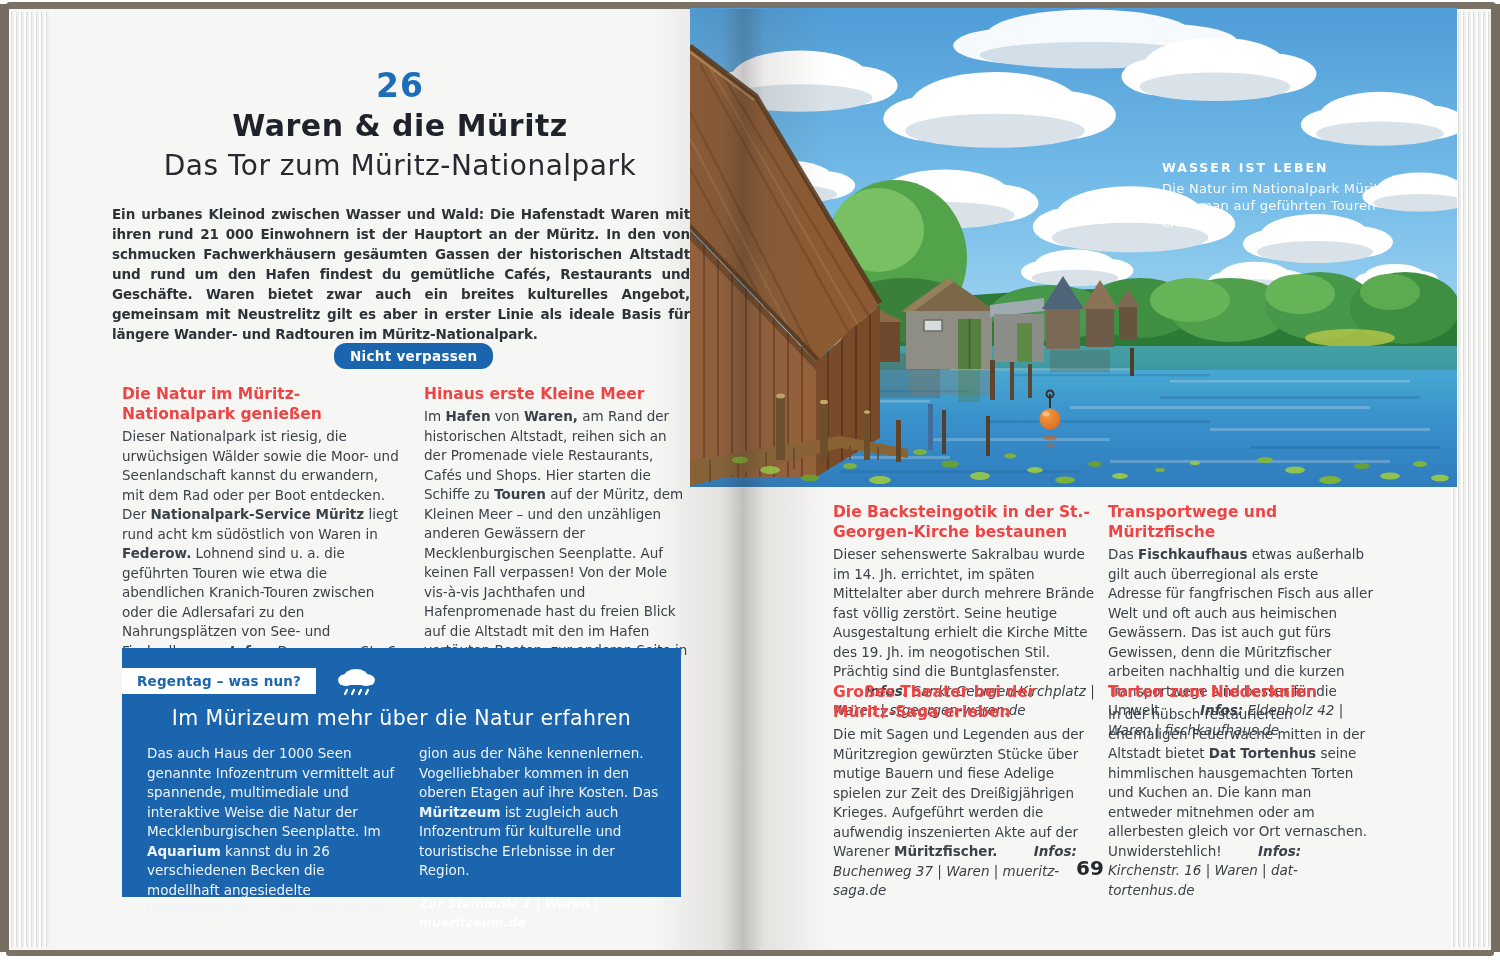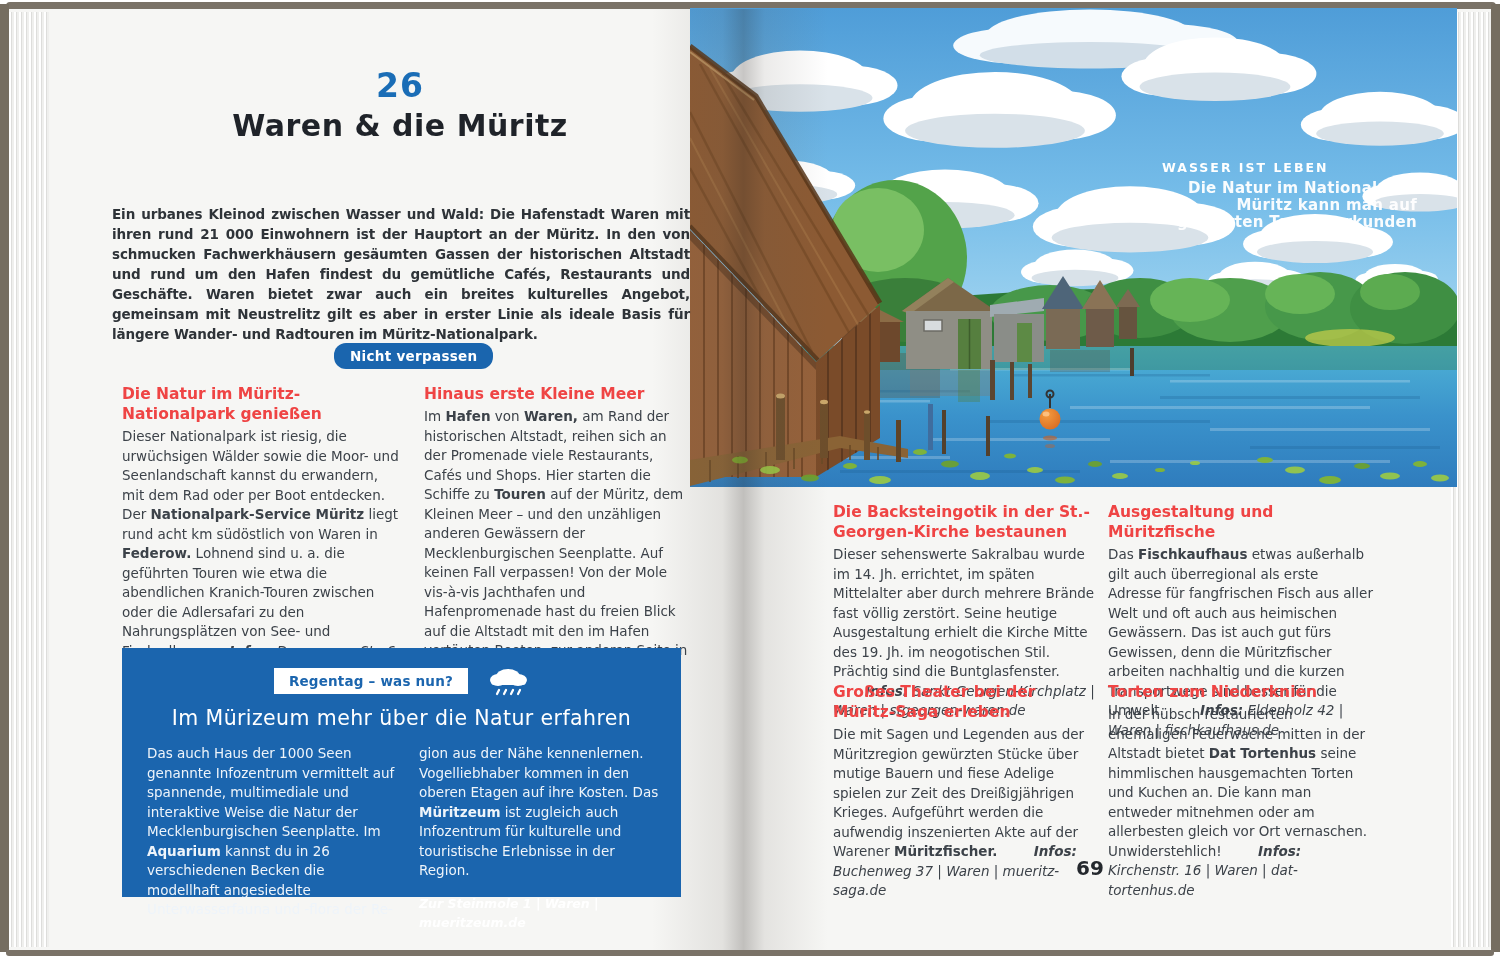--- a/index.html
+++ b/index.html
@@ -31,36 +31,36 @@
   .col{position:absolute;z-index:7;}
   .col h3,.rarticle h3{font-size:15.5px;font-weight:bold;color:#ef4444;line-height:20px;margin:0 0 3px 0;}
   .col p,.rarticle p{margin:0;font-size:13.5px;line-height:19.5px;color:#3c4249;}
   .col-a{left:122px;top:384px;width:280px;}
   .col-b{left:424px;top:384px;width:264px;}
   .seg-b{font-weight:bold;}
   .seg-i{font-style:italic;}
   .seg-bi{font-weight:bold;font-style:italic;margin-left:32px;}
   
   .rainbox{position:absolute;left:122px;top:648px;width:559px;height:249px;background:#1b65ae;z-index:7;}
-  .rain-label-row{position:absolute;left:0;top:16px;width:100%;text-align:center;}
+  .rain-label-row{position:absolute;left:0;top:16px;width:100%;text-align:left;}
   .rain-label{display:inline-block;background:#ffffff;color:#1b65ae;font-size:13.5px;font-weight:bold;
     padding:5px 15px;letter-spacing:.2px;vertical-align:middle;}
   .rain-cloud{display:inline-block;vertical-align:middle;margin-left:14px;}
   .rain-heading{position:absolute;left:0;top:58px;width:100%;text-align:center;color:#fff;
     font-size:20.5px;font-weight:normal;letter-spacing:.4px;}
   .rain-col{position:absolute;top:96px;color:#eef4fa;font-size:13.5px;line-height:19.5px;}
   .rain-col1{left:25px;width:252px;}
   .rain-col2{left:297px;width:244px;}
   .rain-address{margin-top:13px;font-size:12.5px;font-weight:bold;font-style:italic;color:#fff;}
   
   .photo{position:absolute;left:690px;top:8px;width:767px;height:479px;z-index:4;overflow:hidden;background:#7f1d1d;}
   .photo svg{display:block;}
   .photo-caption{position:absolute;left:472px;top:152px;width:255px;color:#fff;z-index:5;}
   .cap-title{font-size:12.5px;font-weight:bold;letter-spacing:2px;}
-  .cap-text{font-size:15px;font-weight:bold;line-height:17px;margin-top:5px;letter-spacing:.3px;opacity:.96;text-align:right;}
+  .cap-text{font-size:13px;font-weight:normal;line-height:17px;margin-top:5px;letter-spacing:.3px;opacity:.96;}
   
   .rarticle{position:absolute;z-index:7;width:268px;}
   .ra1{left:833px;top:502px;}
   .ra2{left:833px;top:682px;}
   .ra3{left:1108px;top:502px;}
   .ra4{left:1108px;top:682px;}
   
   .folio{position:absolute;left:890px;top:856px;width:400px;text-align:center;z-index:7;}
   .page-num{font-size:20px;font-weight:bold;color:#24282d;}
   .footer-label{margin-top:7px;font-size:12.5px;font-weight:bold;color:#2277bf;letter-spacing:1.6px;}
@@ -74,20 +74,21 @@
   <div class="cover-left"></div>
   <div class="cover-right"></div>
   <div class="cover-bottom"></div>
   <div class="pages"></div>
   <div class="edge-stripes left"></div>
   <div class="edge-stripes right"></div>
 
   <div class="titleblock">
     <div class="chap-num">26</div>
     <div class="title">Waren &amp; die Müritz</div>
+    <div class="subtitle">Das Tor zum Müritz-Nationalpark</div>
   </div>
 
   <p class="intro">Ein urbanes Kleinod zwischen Wasser und Wald: Die Hafenstadt Waren mit ihren rund 21 000 Einwohnern ist der Hauptort an der Müritz. In den von schmucken Fachwerkhäusern gesäumten Gassen der historischen Altstadt und rund um den Hafen findest du gemütliche Cafés, Restaurants und Geschäfte. Waren bietet zwar auch ein breites kulturelles Angebot, gemeinsam mit Neustrelitz gilt es aber in erster Linie als ideale Basis für längere Wander- und Radtouren im Müritz-Nationalpark.</p>
 
   <div class="badge">Nicht verpassen</div>
 
   <div class="col col-a">
     <h3>Die Natur im Müritz-Nationalpark genießen</h3>
     <p><span>Dieser Nationalpark ist riesig, die urwüchsigen Wälder sowie die Moor- und Seenlandschaft kannst du erwandern, mit dem Rad oder per Boot entdecken. Der </span><span class="seg-b">Nationalpark-Service Müritz</span><span> liegt rund acht km südöstlich von Waren in </span><span class="seg-b">Federow.</span><span> Lohnend sind u. a. die geführten Touren wie etwa die abendlichen Kranich-Touren zwischen oder die Adlersafari zu den Nahrungsplätzen von See- und Fischadler. </span><span class="seg-bi">Infos:</span><span class="seg-i"> Damerower Str. 6 | Federow | nationalpark-service.de</span></p>
   </div>
@@ -340,21 +341,21 @@
 
   <div class="rarticle ra1">
     <h3>Die Backsteingotik in der St.-Georgen-Kirche bestaunen</h3>
     <p><span>Dieser sehenswerte Sakralbau wurde im 14. Jh. errichtet, im späten Mittelalter aber durch mehrere Brände fast völlig zerstört. Seine heutige Ausgestaltung erhielt die Kirche Mitte des 19. Jh. im neogotischen Stil. Prächtig sind die Buntglasfenster. </span><span class="seg-bi">Infos:</span><span class="seg-i"> Sankt-Georgen-Kirchplatz | Waren | stgeorgen-waren.de</span></p>
   </div>
   <div class="rarticle ra2">
     <h3>Großes Theater bei der Müritz-Saga erleben</h3>
     <p><span>Die mit Sagen und Legenden aus der Müritzregion gewürzten Stücke über mutige Bauern und fiese Adelige spielen zur Zeit des Dreißigjährigen Krieges. Aufgeführt werden die aufwendig inszenierten Akte auf der Warener </span><span class="seg-b">Müritzfischer.</span><span> </span><span class="seg-bi">Infos:</span><span class="seg-i"> Buchenweg 37 | Waren | mueritz-saga.de</span></p>
   </div>
   <div class="rarticle ra3">
-    <h3>Ausgestaltung und Müritzfische</h3>
+    <h3>Transportwege und Müritzfische</h3>
     <p><span>Das </span><span class="seg-b">Fischkaufhaus</span><span> etwas außerhalb gilt auch überregional als erste Adresse für fangfrischen Fisch aus aller Welt und oft auch aus heimischen Gewässern. Das ist auch gut fürs Gewissen, denn die Müritzfischer arbeiten nachhaltig und die kurzen Transportwege sind besser für die Umwelt. </span><span class="seg-bi">Infos:</span><span class="seg-i"> Eldenholz 42 | Waren | fischkaufhaus.de</span></p>
   </div>
   <div class="rarticle ra4">
     <h3>Torten zum Niederknien</h3>
     <p><span>In der hübsch restaurierten ehemaligen Feuerwache mitten in der Altstadt bietet </span><span class="seg-b">Dat Tortenhus</span><span> seine himmlischen hausgemachten Torten und Kuchen an. Die kann man entweder mitnehmen oder am allerbesten gleich vor Ort vernaschen. Unwiderstehlich! </span><span class="seg-bi">Infos:</span><span class="seg-i"> Kirchenstr. 16 | Waren | dat-tortenhus.de</span></p>
   </div>
 
   <div class="folio">
     <div class="page-num">69</div>
   </div>

